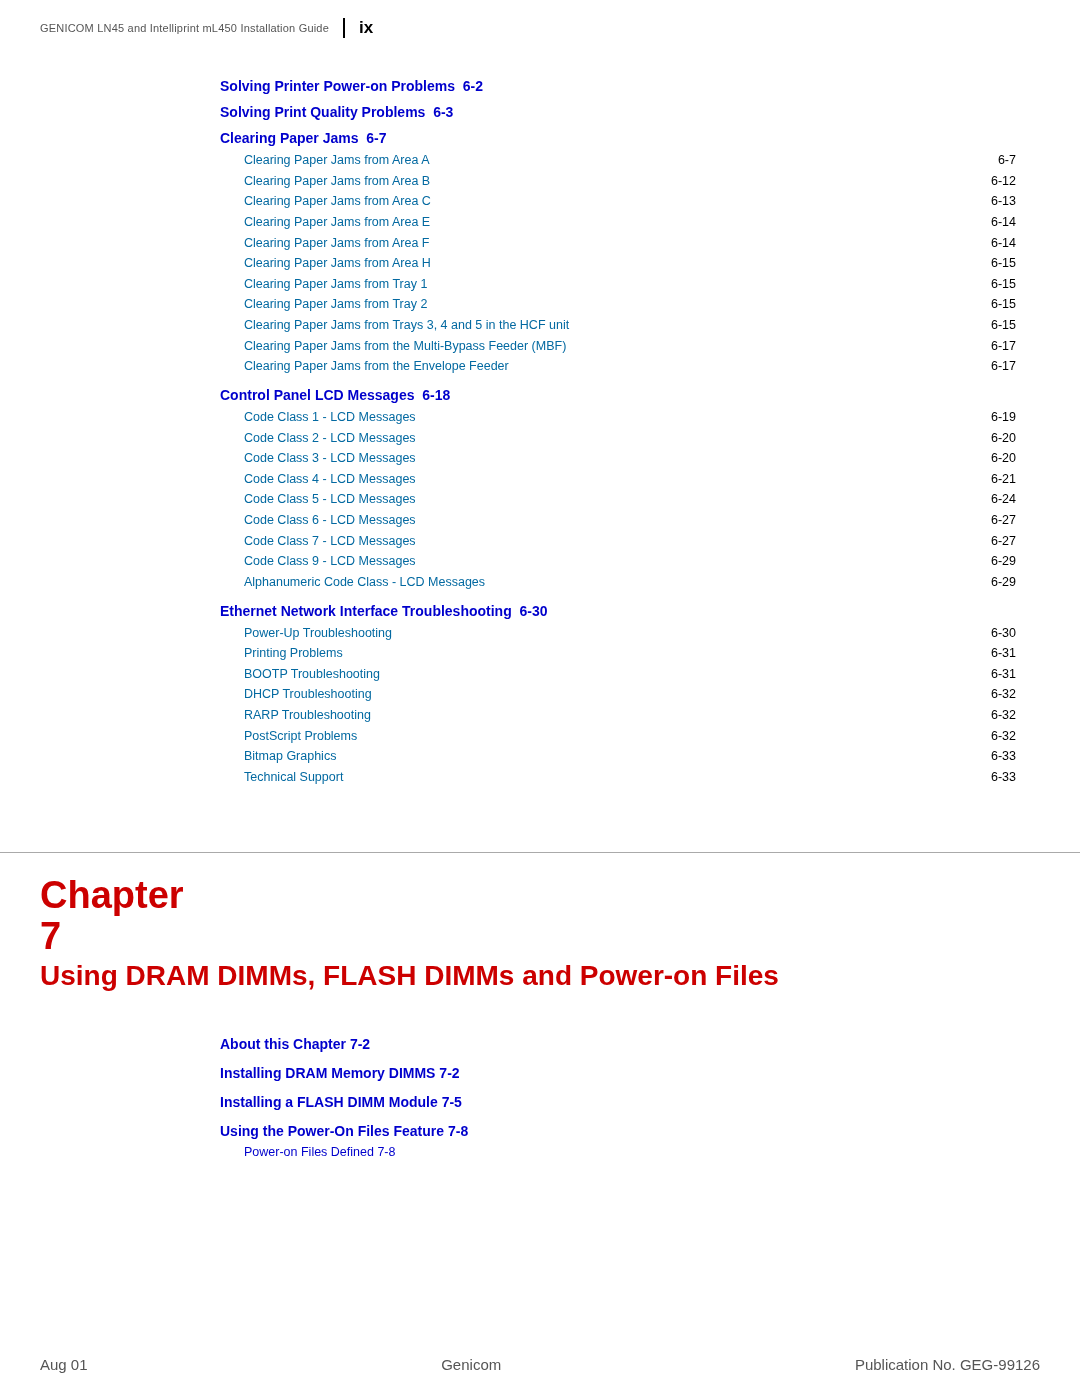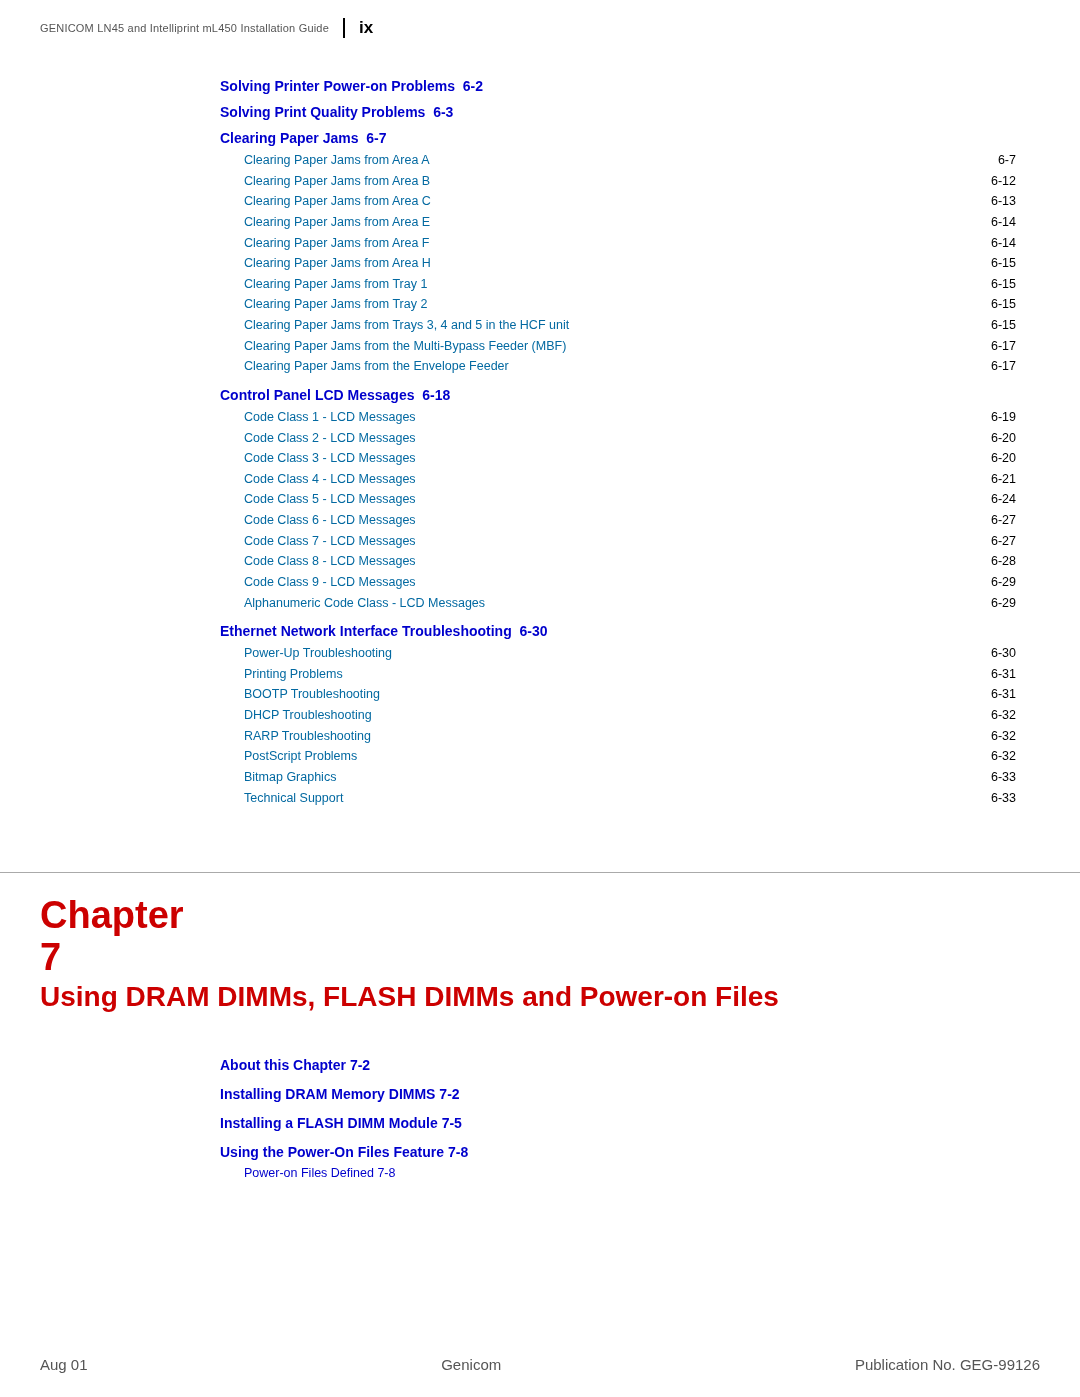--- a/index.html
+++ b/index.html
@@ -230,24 +230,20 @@
         </div>
         <div class="sub-item">
           <span class="sub-item-label">Code Class 6 - LCD Messages</span>
           <span class="sub-item-page">6-27</span>
         </div>
         <div class="sub-item">
           <span class="sub-item-label">Code Class 7 - LCD Messages</span>
           <span class="sub-item-page">6-27</span>
         </div>
         <div class="sub-item">
-          <span class="sub-item-label">Code Class 8 - LCD Messages</span>
-          <span class="sub-item-page">6-28</span>
-        </div>
-        <div class="sub-item">
           <span class="sub-item-label">Code Class 9 - LCD Messages</span>
           <span class="sub-item-page">6-29</span>
         </div>
         <div class="sub-item">
           <span class="sub-item-label">Alphanumeric Code Class - LCD Messages</span>
           <span class="sub-item-page">6-29</span>
         </div>
       </div>
 
     <div class="section-heading">

